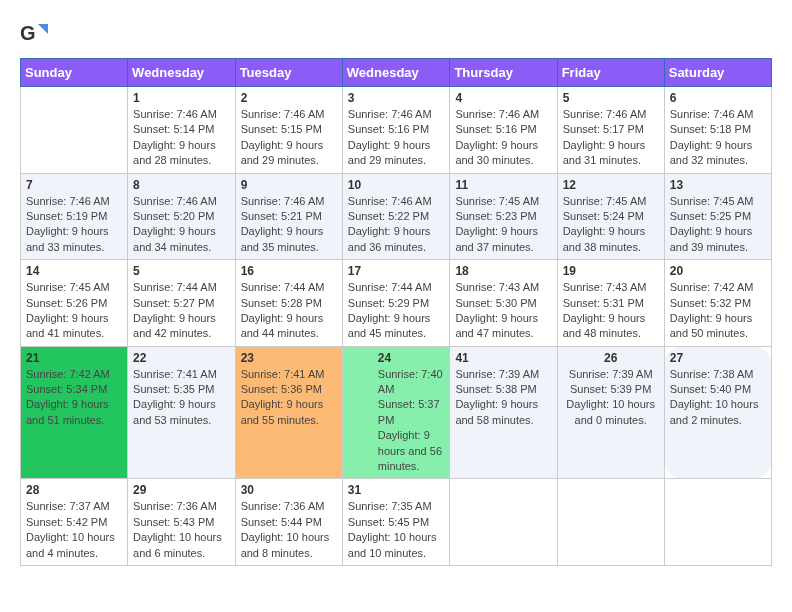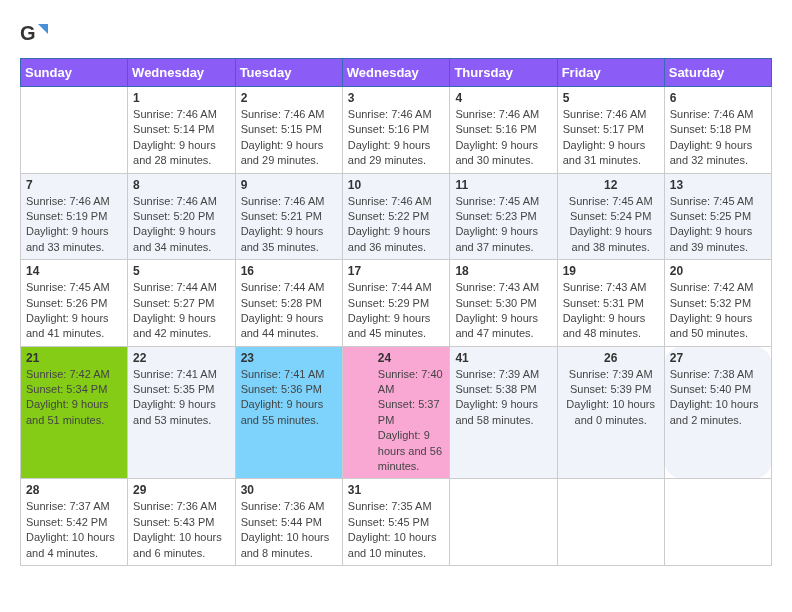--- a/index.html
+++ b/index.html
@@ -160,21 +160,21 @@
           <div class="day-info">Sunrise: 7:46 AM<br>Sunset: 5:21 PM<br>Daylight: 9 hours and 35 minutes.</div>
         </td>
         <td style="background: rgb(240, 244, 250);">
           <div class="day-number">10</div>
           <div class="day-info">Sunrise: 7:46 AM<br>Sunset: 5:22 PM<br>Daylight: 9 hours and 36 minutes.</div>
         </td>
         <td style="background: rgb(240, 244, 250); margin-top: 40px;">
           <div class="day-number">11</div>
           <div class="day-info">Sunrise: 7:45 AM<br>Sunset: 5:23 PM<br>Daylight: 9 hours and 37 minutes.</div>
         </td>
-        <td style="background: rgb(240, 244, 250); text-align: center;">
+        <td style="background: rgb(240, 244, 250);">
           <div class="day-number">12</div>
           <div class="day-info">Sunrise: 7:45 AM<br>Sunset: 5:24 PM<br>Daylight: 9 hours and 38 minutes.</div>
         </td>
         <td style="background: rgb(240, 244, 250);">
           <div class="day-number">13</div>
           <div class="day-info">Sunrise: 7:45 AM<br>Sunset: 5:25 PM<br>Daylight: 9 hours and 39 minutes.</div>
         </td>
       </tr>
       <tr>
         <td>
@@ -200,33 +200,33 @@
         <td>
           <div class="day-number">19</div>
           <div class="day-info">Sunrise: 7:43 AM<br>Sunset: 5:31 PM<br>Daylight: 9 hours and 48 minutes.</div>
         </td>
         <td>
           <div class="day-number">20</div>
           <div class="day-info">Sunrise: 7:42 AM<br>Sunset: 5:32 PM<br>Daylight: 9 hours and 50 minutes.</div>
         </td>
       </tr>
       <tr>
-        <td style="background: #84cc16; margin-top: 32px;">
+        <td style="background: #22c55e; margin-top: 32px;">
           <div class="day-number">21</div>
           <div class="day-info">Sunrise: 7:42 AM<br>Sunset: 5:34 PM<br>Daylight: 9 hours and 51 minutes.</div>
         </td>
         <td style="background: rgb(240, 244, 250);">
           <div class="day-number">22</div>
           <div class="day-info">Sunrise: 7:41 AM<br>Sunset: 5:35 PM<br>Daylight: 9 hours and 53 minutes.</div>
         </td>
-        <td style="background: #7dd3fc;">
+        <td style="background: #fdba74;">
           <div class="day-number">23</div>
           <div class="day-info">Sunrise: 7:41 AM<br>Sunset: 5:36 PM<br>Daylight: 9 hours and 55 minutes.</div>
         </td>
-        <td style="background: #f9a8d4; padding-left: 35px;">
+        <td style="background: #86efac; padding-left: 35px;">
           <div class="day-number">24</div>
           <div class="day-info">Sunrise: 7:40 AM<br>Sunset: 5:37 PM<br>Daylight: 9 hours and 56 minutes.</div>
         </td>
         <td style="background: rgb(240, 244, 250);">
           <div class="day-number">41</div>
           <div class="day-info">Sunrise: 7:39 AM<br>Sunset: 5:38 PM<br>Daylight: 9 hours and 58 minutes.</div>
         </td>
         <td style="background: rgb(240, 244, 250); text-align: center;">
           <div class="day-number">26</div>
           <div class="day-info">Sunrise: 7:39 AM<br>Sunset: 5:39 PM<br>Daylight: 10 hours and 0 minutes.</div>

